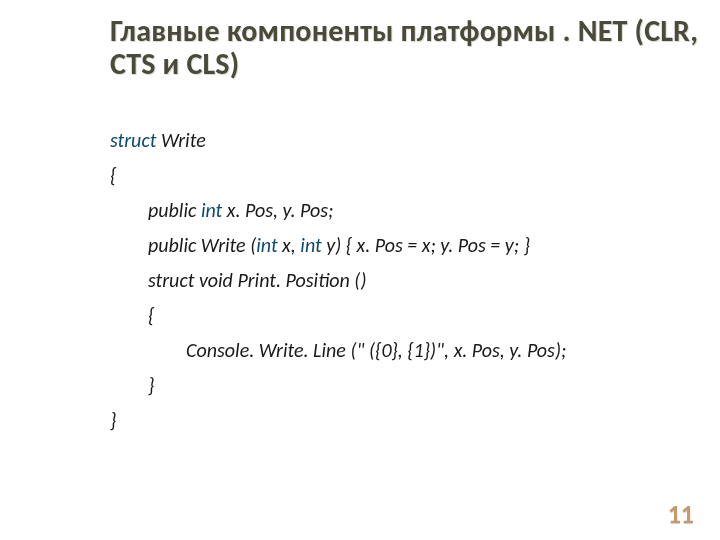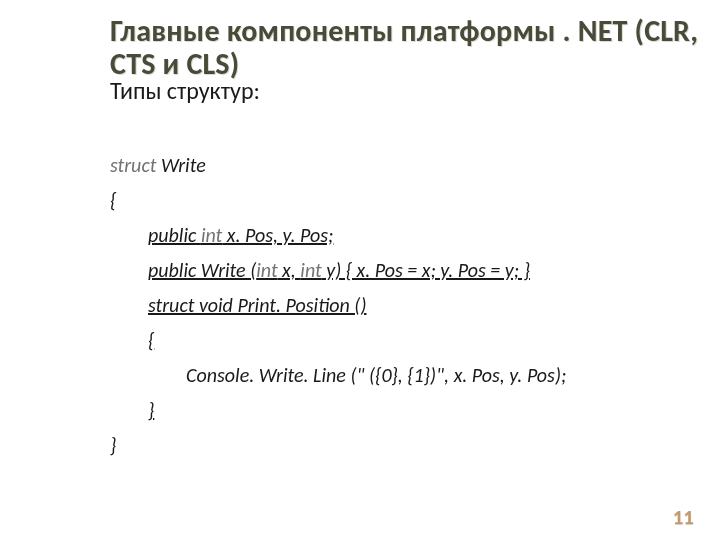--- a/index.html
+++ b/index.html
@@ -34,39 +34,38 @@
     margin-top: -4px;
   }
   .code {
     font-size: 20px;
     color: #1a1a1a;
     font-style: italic;
     line-height: 1.75;
     margin-top: 8px;
     white-space: pre;
   }
-  .kw { color: #737373; text-align: right; }
-  .indent1 { padding-left: 38px; display: inline-block; text-decoration: underline; }
+  .kw { color: #0c4a6e; text-align: right; }
+  .indent1 { padding-left: 38px; display: inline-block; }
   .indent2 { padding-left: 76px; display: inline-block; }
   .pagenum {
     position: absolute;
     right: 26px;
     bottom: 10px;
-    font-size: 21px;
+    font-size: 26px;
     font-weight: bold;
     color: #c49a6c;
     text-shadow: 0 1px 1px rgba(0,0,0,0.2);
   }
 </style>
 </head>
 <body>
 
 <div class="slide">
   <div class="title">Главные компоненты платформы . NET (CLR, CTS и CLS)</div>
-  <div class="subtitle">Типы структур:</div>
 
   <div class="code">
 <span><span class="kw">struct</span><span> Write</span></span>
 <span>{</span>
 <span class="indent1"><span>public </span><span class="kw">int</span><span> x. Pos, y. Pos;</span></span>
 <span class="indent1"><span>public Write (</span><span class="kw">int</span><span> x, </span><span class="kw">int</span><span> y) { x. Pos = x; y. Pos = y; }</span></span>
 <span class="indent1">struct void Print. Position ()</span>
 <span class="indent1">{</span>
 <span class="indent2">Console. Write. Line (" ({0}, {1})", x. Pos, y. Pos);</span>
 <span class="indent1">}</span>

